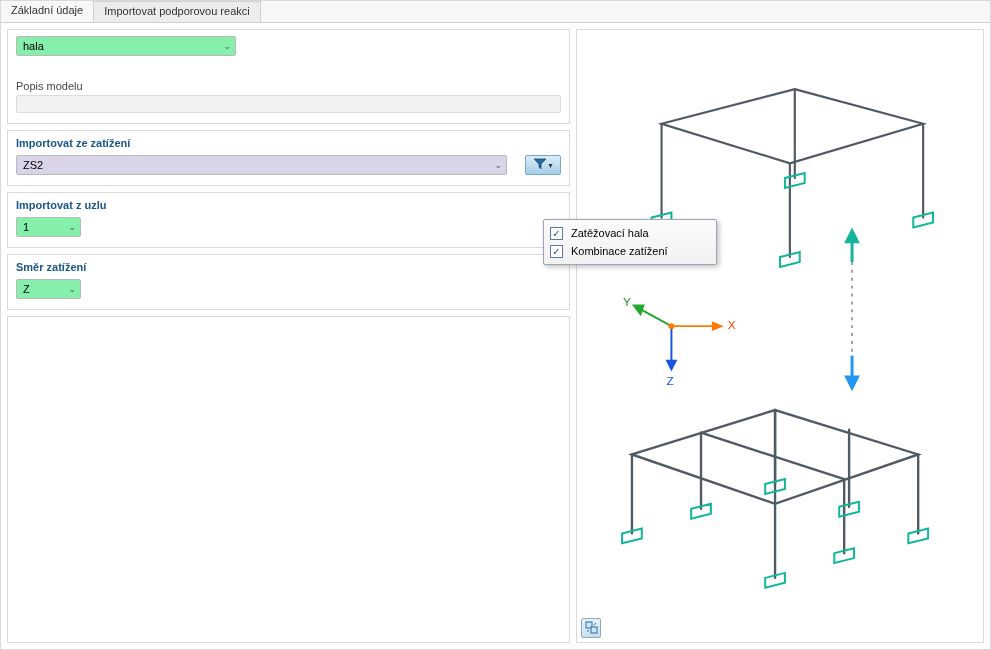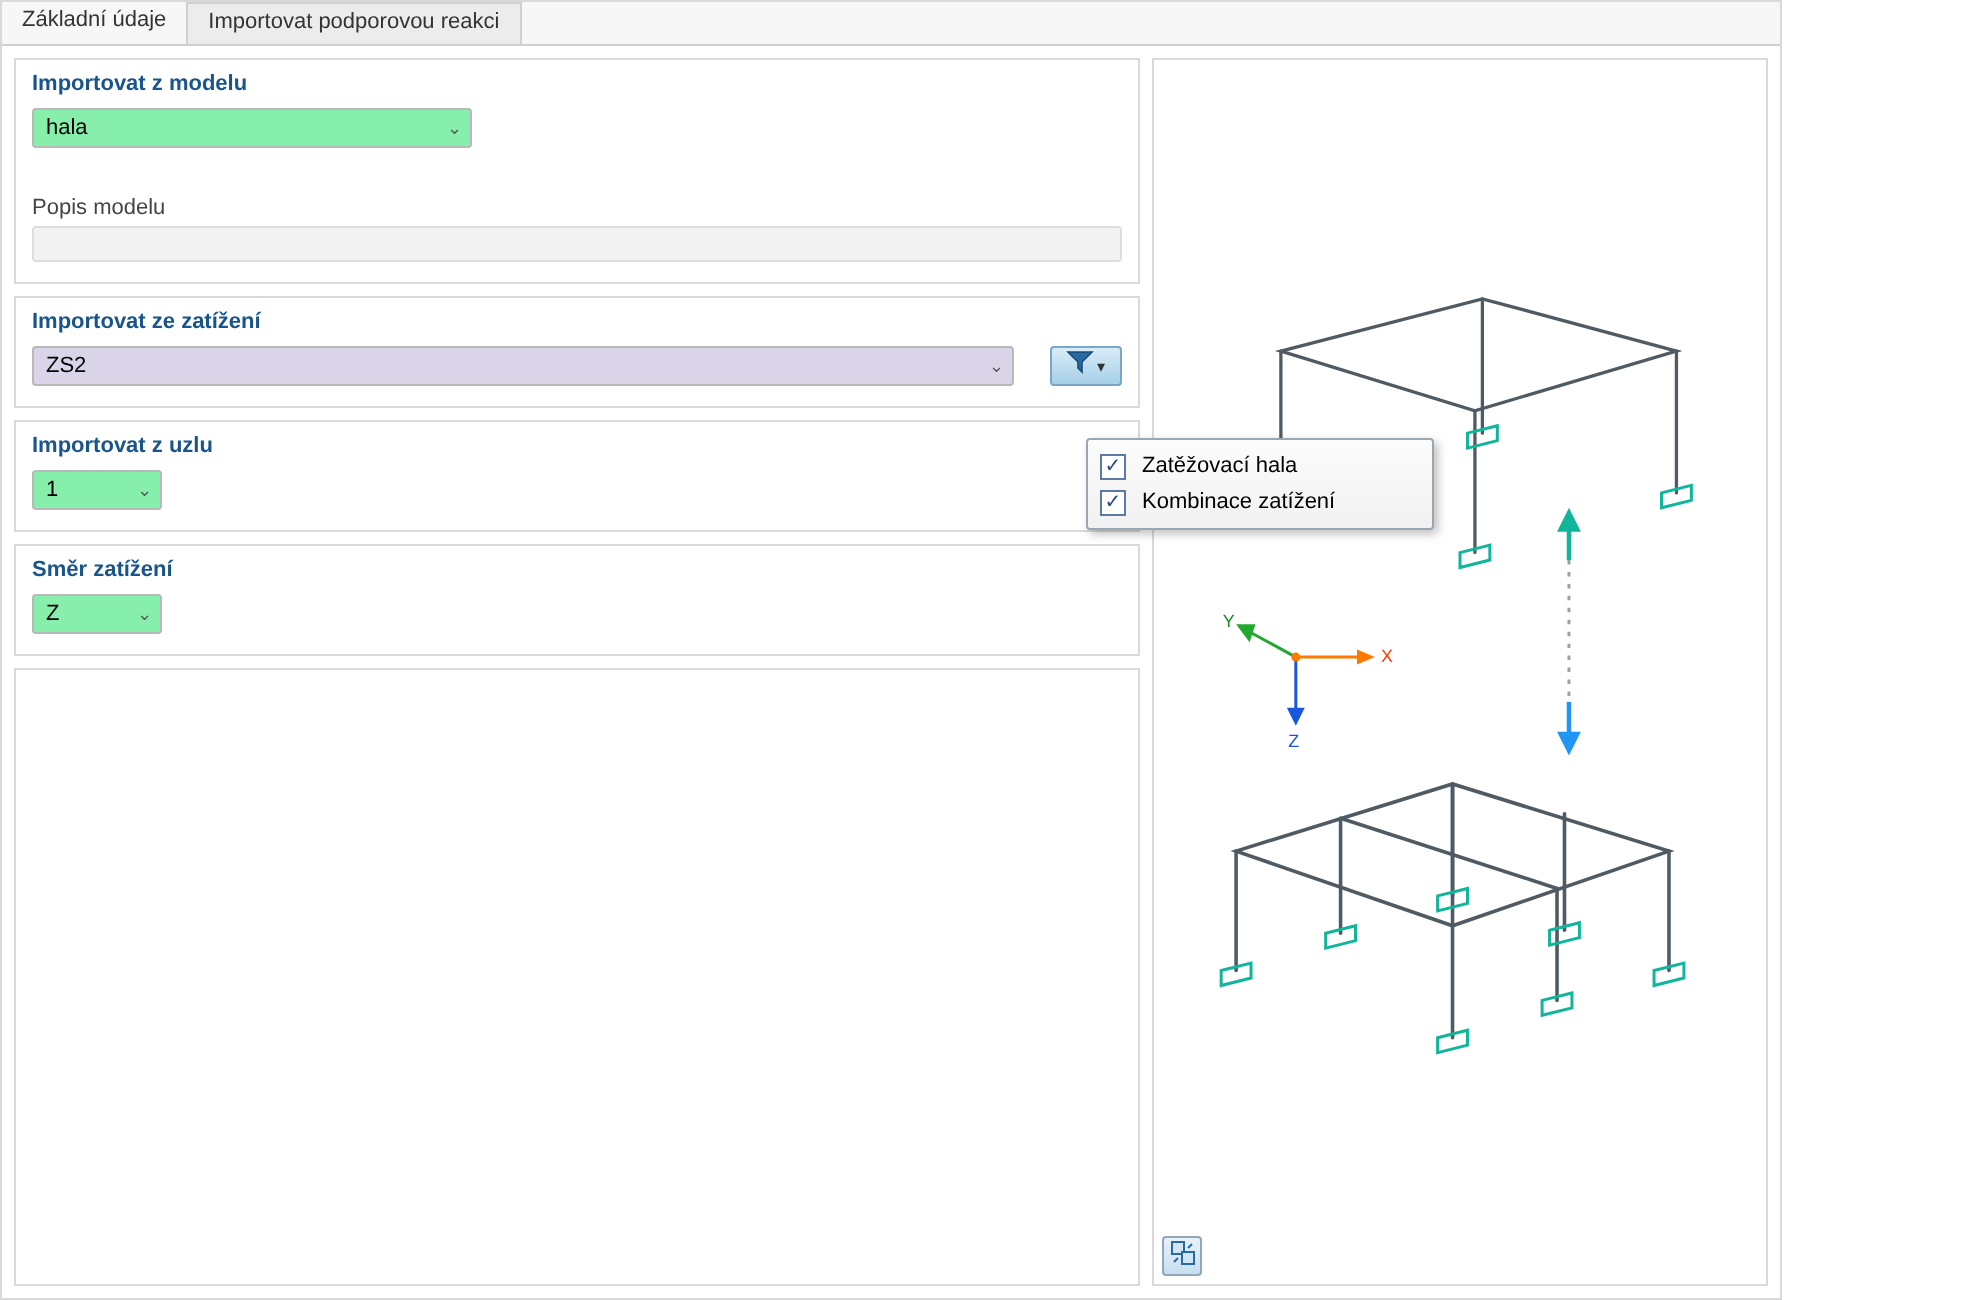--- a/index.html
+++ b/index.html
@@ -1,17 +1,17 @@
 <!DOCTYPE html>
 <html><head>
 <meta charset="utf-8">
 <style>
   * { box-sizing: border-box; font-family: "Segoe UI", Tahoma, sans-serif; }
   html, body { margin: 0; padding: 0; width: 991px; height: 650px; background: #fff; }
-  .root { width: 891px; height: 650px; position: relative; background: #fff; border: 1px solid #d9d9d9; }
+  .root { width: 991px; height: 650px; position: relative; background: #fff; border: 1px solid #d9d9d9; }
   .tabs { display: flex; height: 22px; background: #f7f7f7; border-bottom: 1px solid #d0d0d0; font-size: 11px; }
   .tab { padding: 3px 10px 0 10px; color: #333; border-right: 1px solid #d0d0d0; cursor: pointer; }
   .tab.active { background: #ececec; border-top: 1px solid #d0d0d0; }
   .workspace { display: flex; height: calc(100% - 22px); }
   .left-panel { width: 575px; padding: 6px 6px 6px 6px; display: flex; flex-direction: column; gap: 6px; overflow: hidden; }
   .right-panel { flex: 1; border: 1px solid #d9d9d9; margin: 6px 6px 6px 0; position: relative; background: #fff; }
   .group { border: 1px solid #d9d9d9; background: #fff; padding: 6px 8px 10px 8px; }
   .group-title { font-size: 11px; font-weight: bold; color: #19558b; margin: 0 0 6px 0; }
   .label { font-size: 11px; color: #444; margin: 4px 0 3px 0; }
   .select { height: 20px; font-size: 11px; background: #86efac; border: 1px solid #b9b9b9; border-radius: 2px; display: flex; align-items: center; justify-content: space-between; padding: 0 4px 0 6px; cursor: pointer; }
@@ -42,21 +42,20 @@
 <div class="root">
   <div class="tabs">
     <div class="tab">Základní údaje</div>
     <div class="tab active">Importovat podporovou reakci</div>
   </div>
 
   <div class="workspace">
     <div class="left-panel">
 
       <div class="group">
-        <div class="group-title">Importovat z modelu</div>
         <div class="select wide">
           <span>hala</span>
           <span class="chev">⌄</span>
         </div>
         <div class="label" style="margin-top:24px">Popis modelu</div>
         <div class="textfield"></div>
       </div>
 
       <div class="group">
         <div class="group-title">Importovat ze zatížení</div>

